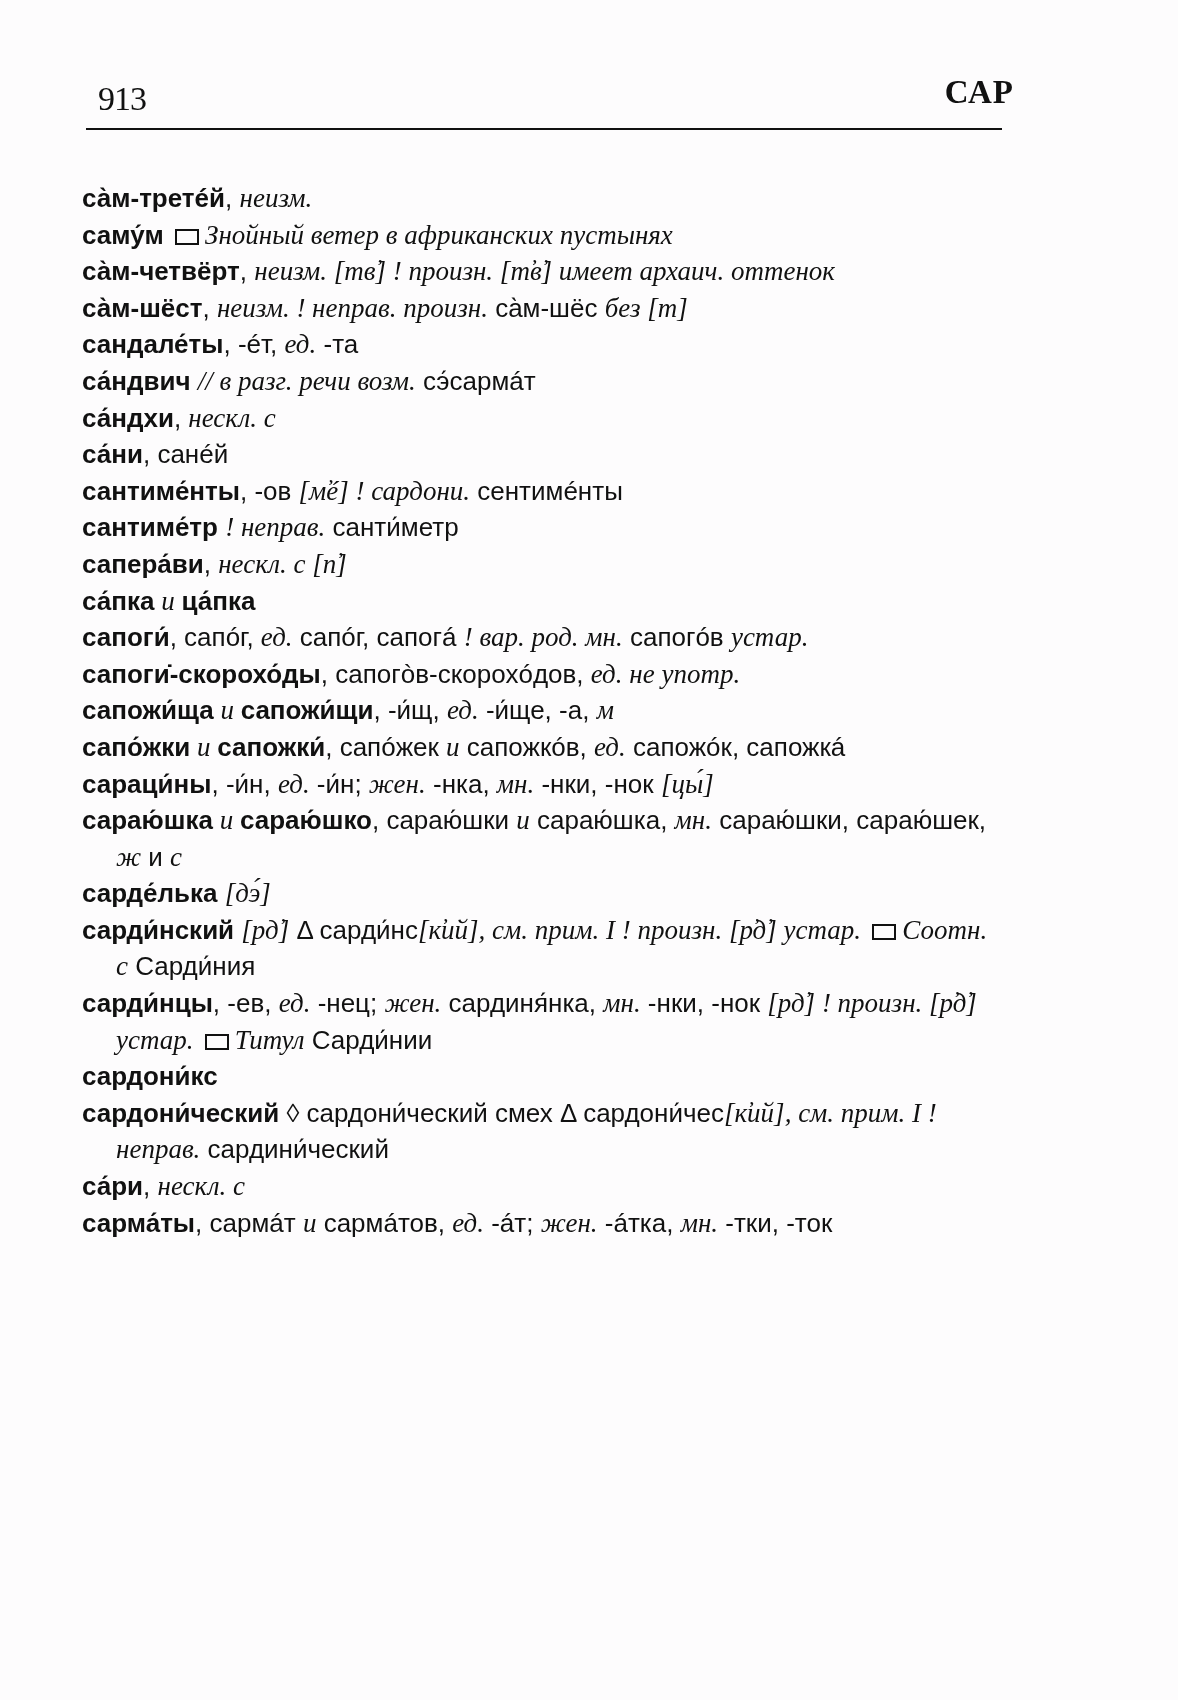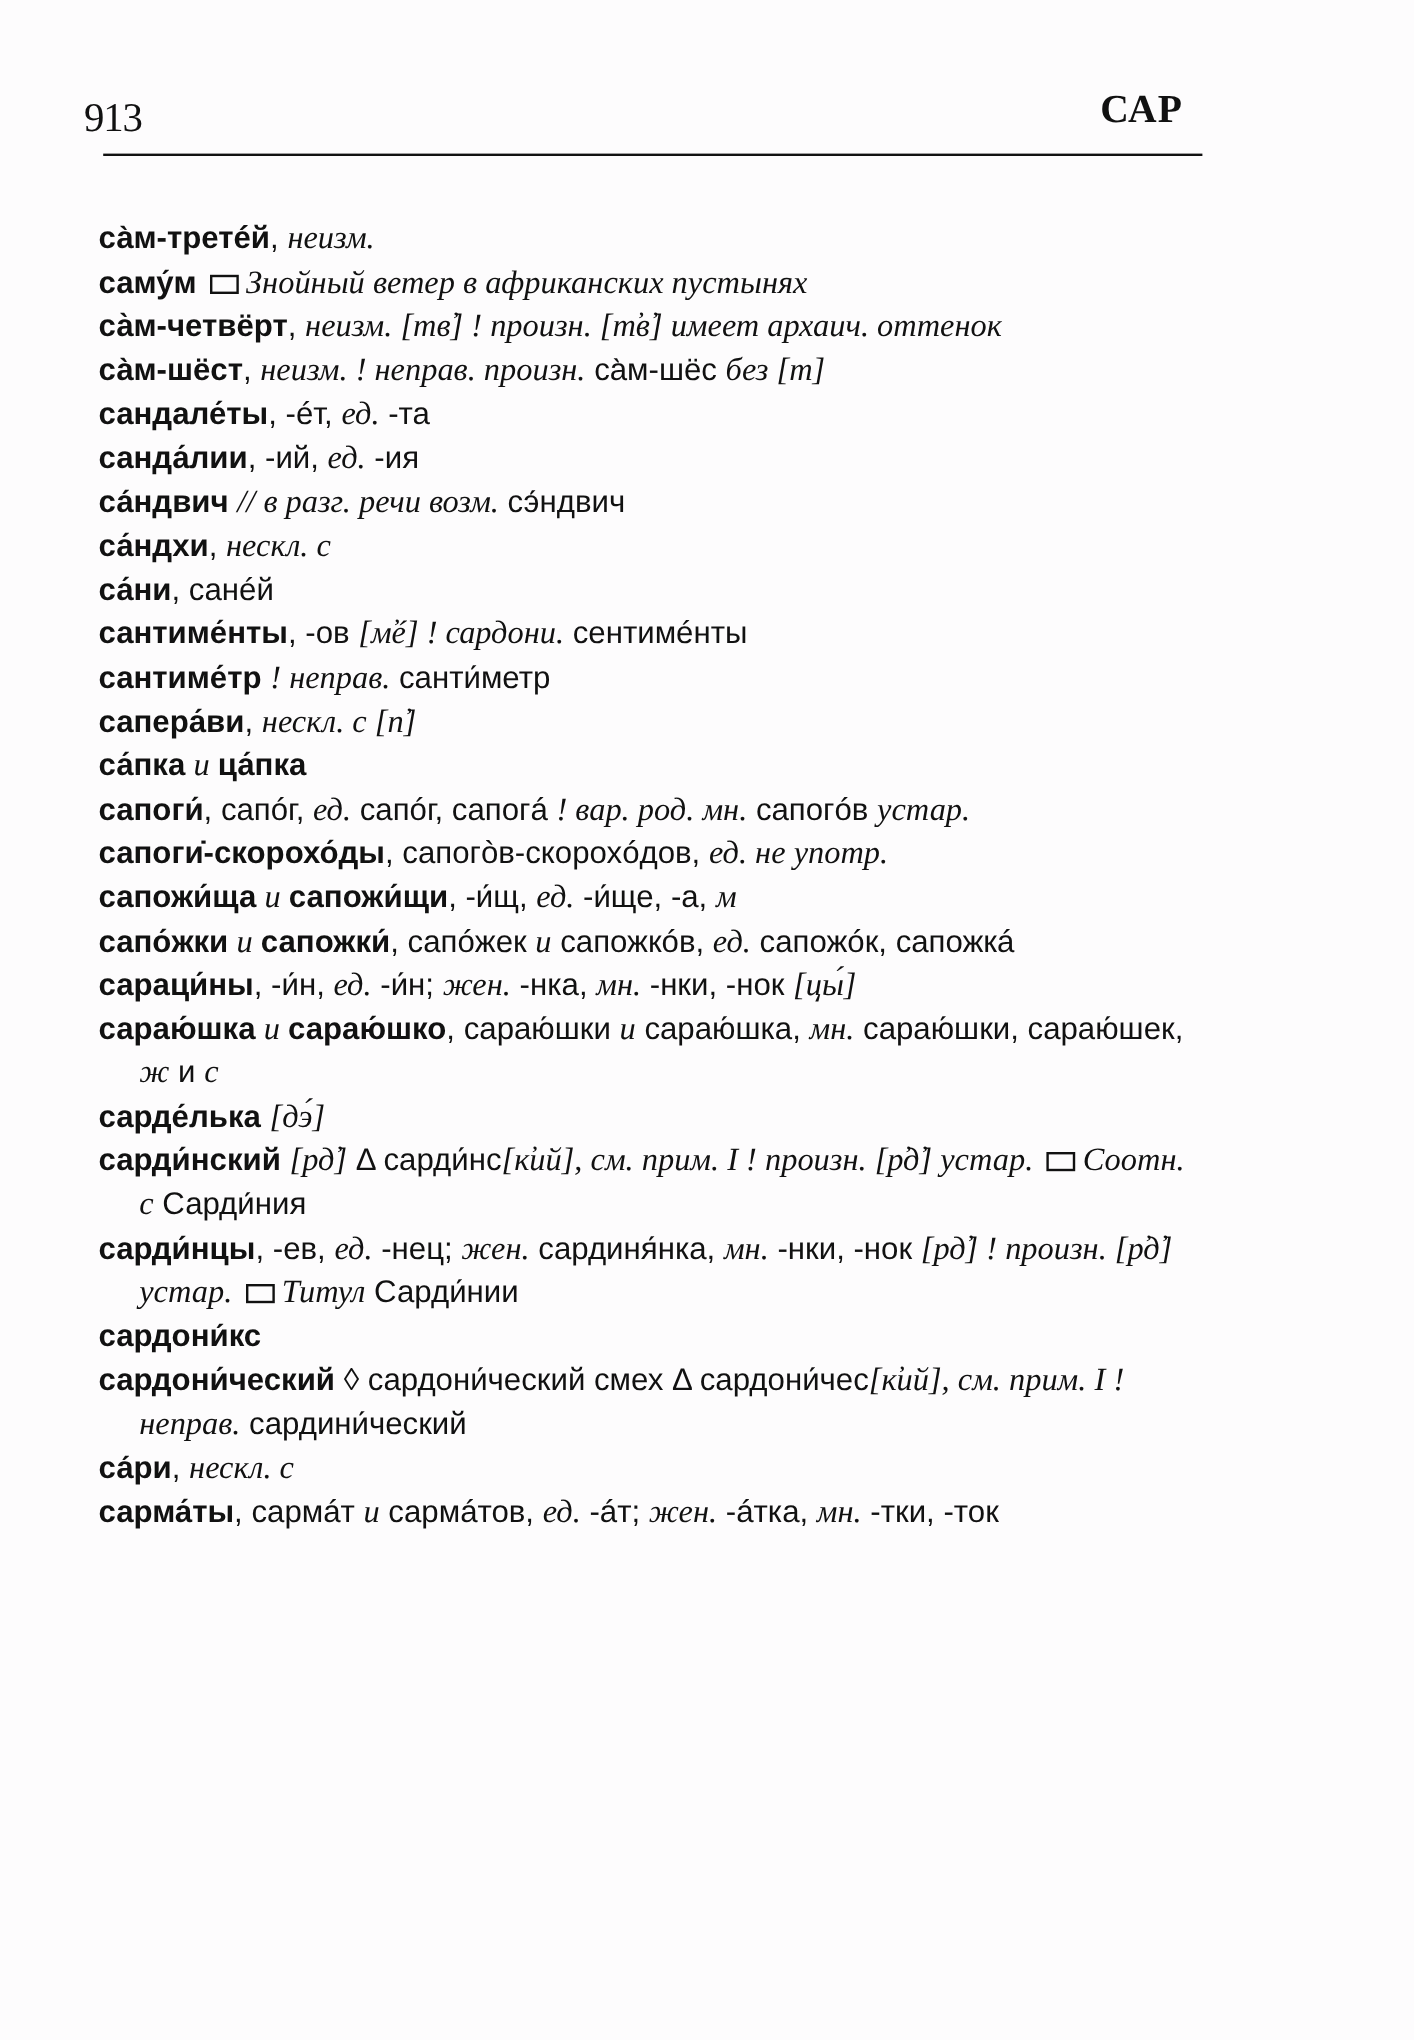--- a/index.html
+++ b/index.html
@@ -2,21 +2,21 @@
 <html><head>
 <meta charset="utf-8">
 <style>
   html, body { margin: 0; padding: 0; background: #fdfcfd; }
   body {
     width: 1178px; height: 1700px; position: relative; overflow: hidden;
     font-family: "Liberation Sans", "DejaVu Sans", sans-serif;
     color: #111;
   }
   .page-header {
-    position: absolute; left: 70px; top: 78px; width: 916px; height: 50px;
+    position: absolute; left: 98px; top: 78px; width: 916px; height: 50px;
   }
   .page-number {
     position: absolute; left: 0; top: 2px;
     font-family: "Liberation Serif", "DejaVu Serif", serif;
     font-size: 34px; letter-spacing: -1px;
   }
   .running-head {
     position: absolute; right: 0; top: -4px;
     font-family: "Liberation Serif", "DejaVu Serif", serif;
     font-size: 33px; font-weight: bold; letter-spacing: 1px;
@@ -45,22 +45,21 @@
   <span class="running-head">САР</span>
 </div>
 <div class="header-rule"></div>
 
 <div class="entries" id="entries">
     <div class="entry"><span class="hw">са̀м-третéй</span><span>, </span><span class="it">неизм.</span></div>
     <div class="entry"><span class="hw">саму́м</span><span> </span><span class="box"></span><span class="it">Знойный ветер в африканских пустынях</span></div>
     <div class="entry"><span class="hw">са̀м-четвёрт</span><span>, </span><span class="it">неизм. [тв̕] ! произн. [т̕в̕] имеет архаич. оттенок</span></div>
     <div class="entry"><span class="hw">са̀м-шёст</span><span>, </span><span class="it">неизм. ! неправ. произн.</span><span> са̀м-шёс </span><span class="it">без [т]</span></div>
     <div class="entry"><span class="hw">сандале́ты</span><span>, -éт, </span><span class="it">ед.</span><span> -та</span></div>
-    <div class="entry"><span class="hw">санда́лии</span><span>, -ий, </span><span class="it">ед.</span><span> -ия</span></div>
-    <div class="entry"><span class="hw">са́ндвич</span><span> </span><span class="it">// в разг. речи возм.</span><span> сэ́ндвич</span></div>
+    <div class="entry"><span class="hw">са́ндвич</span><span> </span><span class="it">// в разг. речи возм.</span><span> сэ́сармáт</span></div>
     <div class="entry"><span class="hw">са́ндхи</span><span>, </span><span class="it">нескл. с</span></div>
     <div class="entry"><span class="hw">са́ни</span><span>, санéй</span></div>
     <div class="entry"><span class="hw">сантиме́нты</span><span>, -ов </span><span class="it">[м̕é] ! сардони.</span><span> сентимéнты</span></div>
     <div class="entry"><span class="hw">сантиме́тр</span><span> </span><span class="it">! неправ.</span><span> санти́метр</span></div>
     <div class="entry"><span class="hw">сапера́ви</span><span>, </span><span class="it">нескл. с [п̕]</span></div>
     <div class="entry"><span class="hw">са́пка</span><span class="it"> и </span><span class="hw">ца́пка</span></div>
     <div class="entry"><span class="hw">сапоги́</span><span>, сапóг, </span><span class="it">ед.</span><span> сапóг, сапогá </span><span class="it">! вар. род. мн.</span><span> сапогóв </span><span class="it">устар.</span></div>
     <div class="entry"><span class="hw">сапоги̇-скорохо́ды</span><span>, сапогòв-скорохóдов, </span><span class="it">ед. не употр.</span></div>
     <div class="entry"><span class="hw">сапожи́ща</span><span class="it"> и </span><span class="hw">сапожи́щи</span><span>, -и́щ, </span><span class="it">ед.</span><span> -и́ще, -а, </span><span class="it">м</span></div>
     <div class="entry"><span class="hw">сапо́жки</span><span class="it"> и </span><span class="hw">сапожки́</span><span>, сапóжек </span><span class="it">и</span><span> сапожкóв, </span><span class="it">ед.</span><span> сапожóк, сапожкá</span></div>

